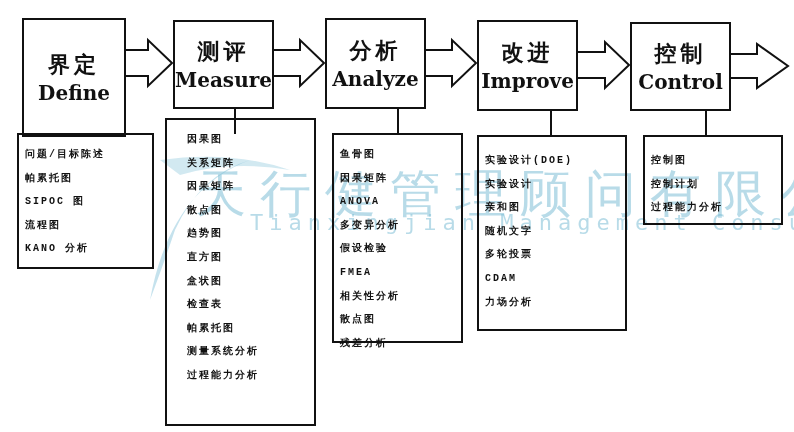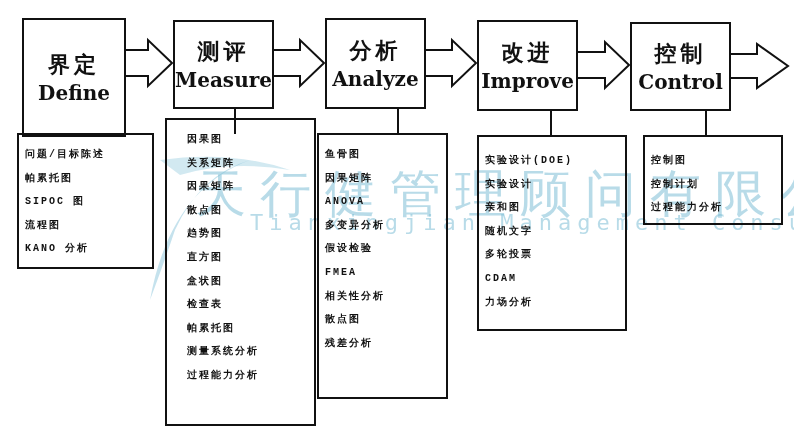--- a/index.html
+++ b/index.html
@@ -88,21 +88,21 @@
     <div class="tool-item">散点图</div>
     <div class="tool-item">趋势图</div>
     <div class="tool-item">直方图</div>
     <div class="tool-item">盒状图</div>
     <div class="tool-item">检查表</div>
     <div class="tool-item">帕累托图</div>
     <div class="tool-item">测量系统分析</div>
     <div class="tool-item">过程能力分析</div>
   </div>
 
-  <div class="tool-box" style="left:317px;top:133px;width:131px;height:266px;">
+  <div class="tool-box" style="left:332px;top:133px;width:131px;height:210px;">
     <div class="tool-item">鱼骨图</div>
     <div class="tool-item">因果矩阵</div>
     <div class="tool-item">ANOVA</div>
     <div class="tool-item">多变异分析</div>
     <div class="tool-item">假设检验</div>
     <div class="tool-item">FMEA</div>
     <div class="tool-item">相关性分析</div>
     <div class="tool-item">散点图</div>
     <div class="tool-item">残差分析</div>
   </div>

